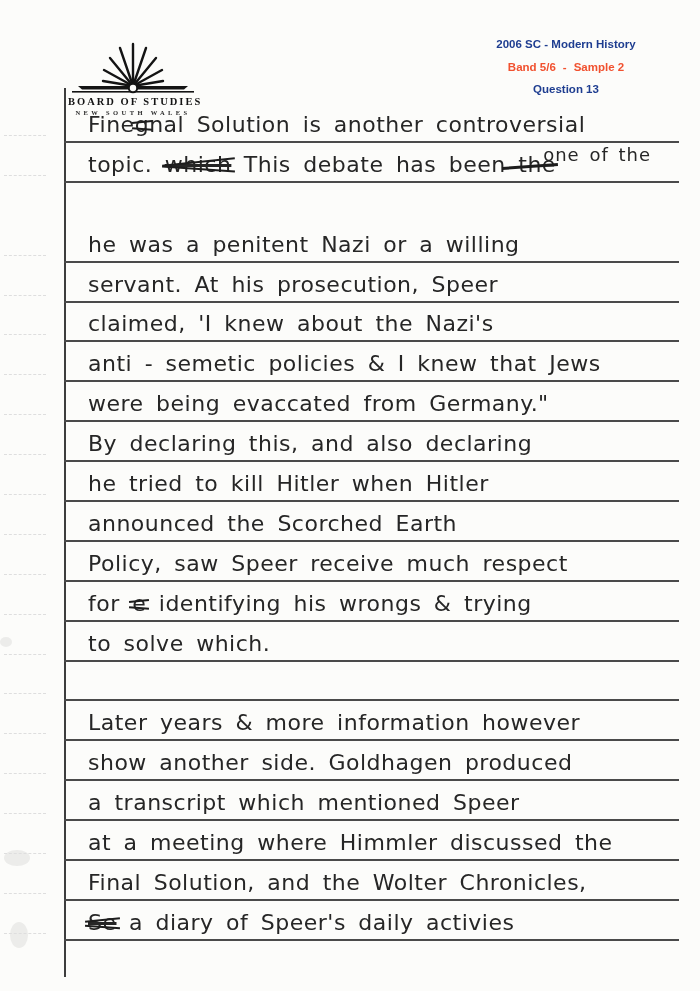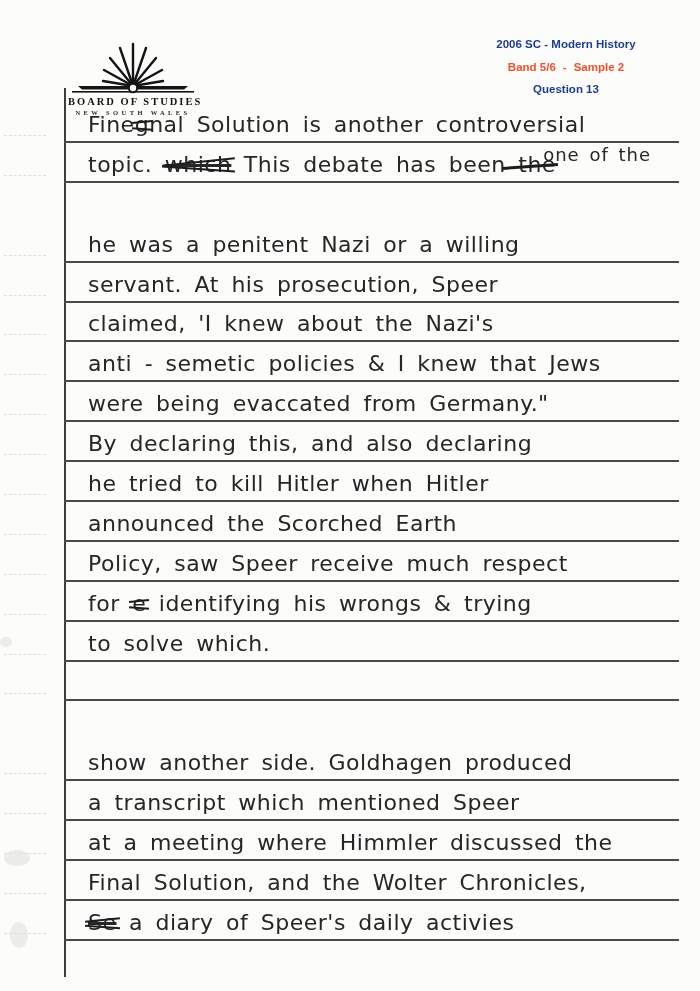--- a/index.html
+++ b/index.html
@@ -166,20 +166,23 @@
   </div>
 
   <div class="row" style="top:620px">
     <span class="hw">to solve which.</span>
   </div>
 
   <div class="row" style="top:659px">
     <span class="hw"></span>
   </div>
 
+  <div class="row" style="top:699px">
+    <span class="hw">Later years &amp; more information however</span>
+  </div>
 
   <div class="row" style="top:739px">
     <span class="hw">show another side. Goldhagen produced</span>
   </div>
 
   <div class="row" style="top:779px">
     <span class="hw">a transcript which mentioned Speer</span>
   </div>
 
   <div class="row" style="top:819px">

